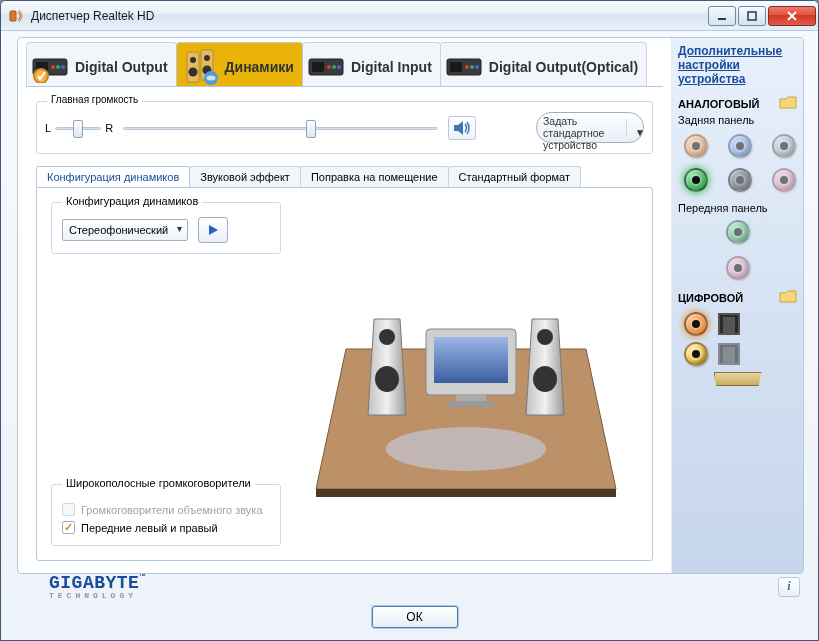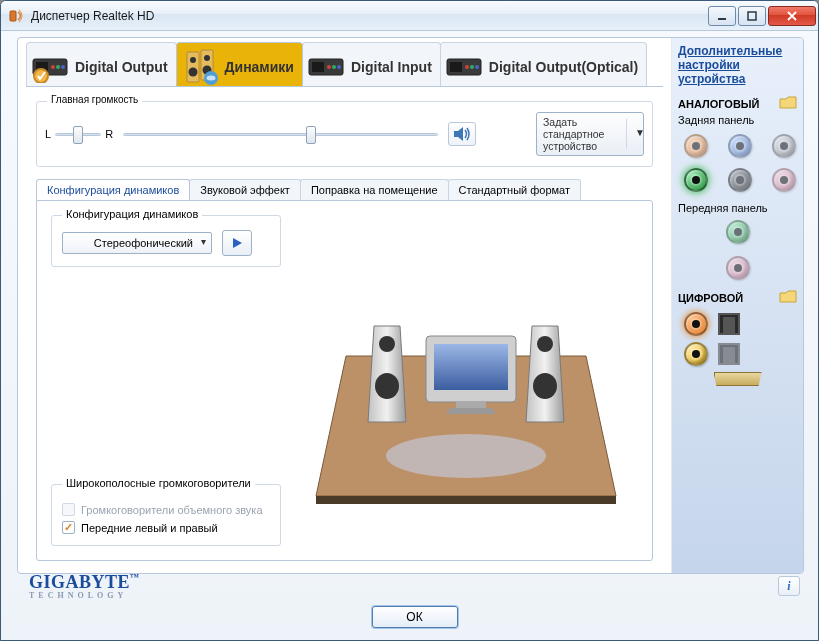--- a/index.html
+++ b/index.html
@@ -130,22 +130,22 @@
   .slider .thumb { position:absolute; top:2px; width:10px; height:18px; background:linear-gradient(#fdfdfd,#dfe6ee); border:1px solid #8fa3b8; border-radius:2px;}
   .balance .slider { width:46px; }
   .main-vol .slider { flex:1; }
   .speaker-btn {
     width:28px; height:24px;
     border:1px solid #b7c8dc; border-radius:3px;
     display:flex;align-items:center;justify-content:center;
     background:linear-gradient(#fff,#eef2f8);
   }
   .default-btn {
-    width:108px; height:44px;
-    border:1px solid #9db2c8; border-radius:3px;
+    width:108px; height:31px;
+    border:1px solid #9db2c8; border-radius:15px;
     background:linear-gradient(#fefefe,#e9eff6);
     font-size:10.5px; line-height:12px;
     padding: 2px 16px 2px 6px;
     text-align:left;
     position:relative;
     color:#333;
   }
   .default-btn::after {
     content:""; position:absolute; right:4px; top:6px; bottom:6px; width:12px;
     border-left:1px solid #cfd8e5;
@@ -175,25 +175,25 @@
     gap: 12px;
   }
   .config-col { width: 230px; display:flex; flex-direction:column; gap: 14px; }
   .cfg-box, .full-box {
     border:1px solid #cfd8e5; border-radius:3px; position:relative; padding: 14px 10px 10px 10px;
   }
   .cfg-box .legend, .full-box .legend {
     position:absolute; top:-8px; left:10px; background:#fff; padding:0 4px; font-size:11px;
   }
   .combo {
-    width:150px; height:22px;
+    width:126px; height:22px;
     border:1px solid #9db2c8; border-radius:2px;
     background:linear-gradient(#fff,#eef2f8);
     display:flex; align-items:center; padding:0 18px 0 6px;
-    font-size:11px; position:relative;justify-content:flex-end;
+    font-size:11px; position:relative;
   }
   .combo::after {
     content:"▾"; position:absolute; right:5px; top:3px; font-size:10px; color:#333;
   }
   .play-btn {
     width:30px;height:26px;border:1px solid #9db2c8;border-radius:3px;
     background:linear-gradient(#fff,#e9eff6);
     display:flex;align-items:center;justify-content:center;
   }
   .chk-row { display:flex; align-items:flex-start; gap:6px; font-size:11px; margin-top:4px; line-height:14px;}
@@ -238,21 +238,21 @@
     background:linear-gradient(#e8d7a1,#c8ad5e); border:1px solid #8a7333;
     clip-path: polygon(0 0,100% 0,94% 100%,6% 100%);
   }
   
   .footer {
     height: 60px;
     display:flex; flex-direction:column; justify-content:flex-end;
     padding: 2px 16px 8px 26px;
   }
   .footer-row1 { display:flex; justify-content:space-between; align-items:center; margin-bottom:6px;}
-  .logo { font-family: Liberation Serif, serif; }
+  .logo { font-family: Liberation Mono, monospace; margin-left: 20px; }
   .logo .l1 { color:#1a4c9c; font-weight:900; font-size:18px; letter-spacing:0.5px;}
   .logo .l1 .tm { font-size:9px; vertical-align:top;}
   .logo .l2 { color:#8a9ab0; font-size:8px; letter-spacing:4px; font-weight:bold; margin-top:-2px;}
   .info-btn {
     width:22px;height:20px;border:1px solid #b7c8dc;border-radius:3px;
     background:linear-gradient(#fff,#e9eff6);
     display:flex;align-items:center;justify-content:center;
     font-family: Georgia, serif; font-style:italic; font-weight:bold; color:#2f6fb3; font-size:12px;
   }
   .footer-row2 { display:flex; justify-content:center;}

